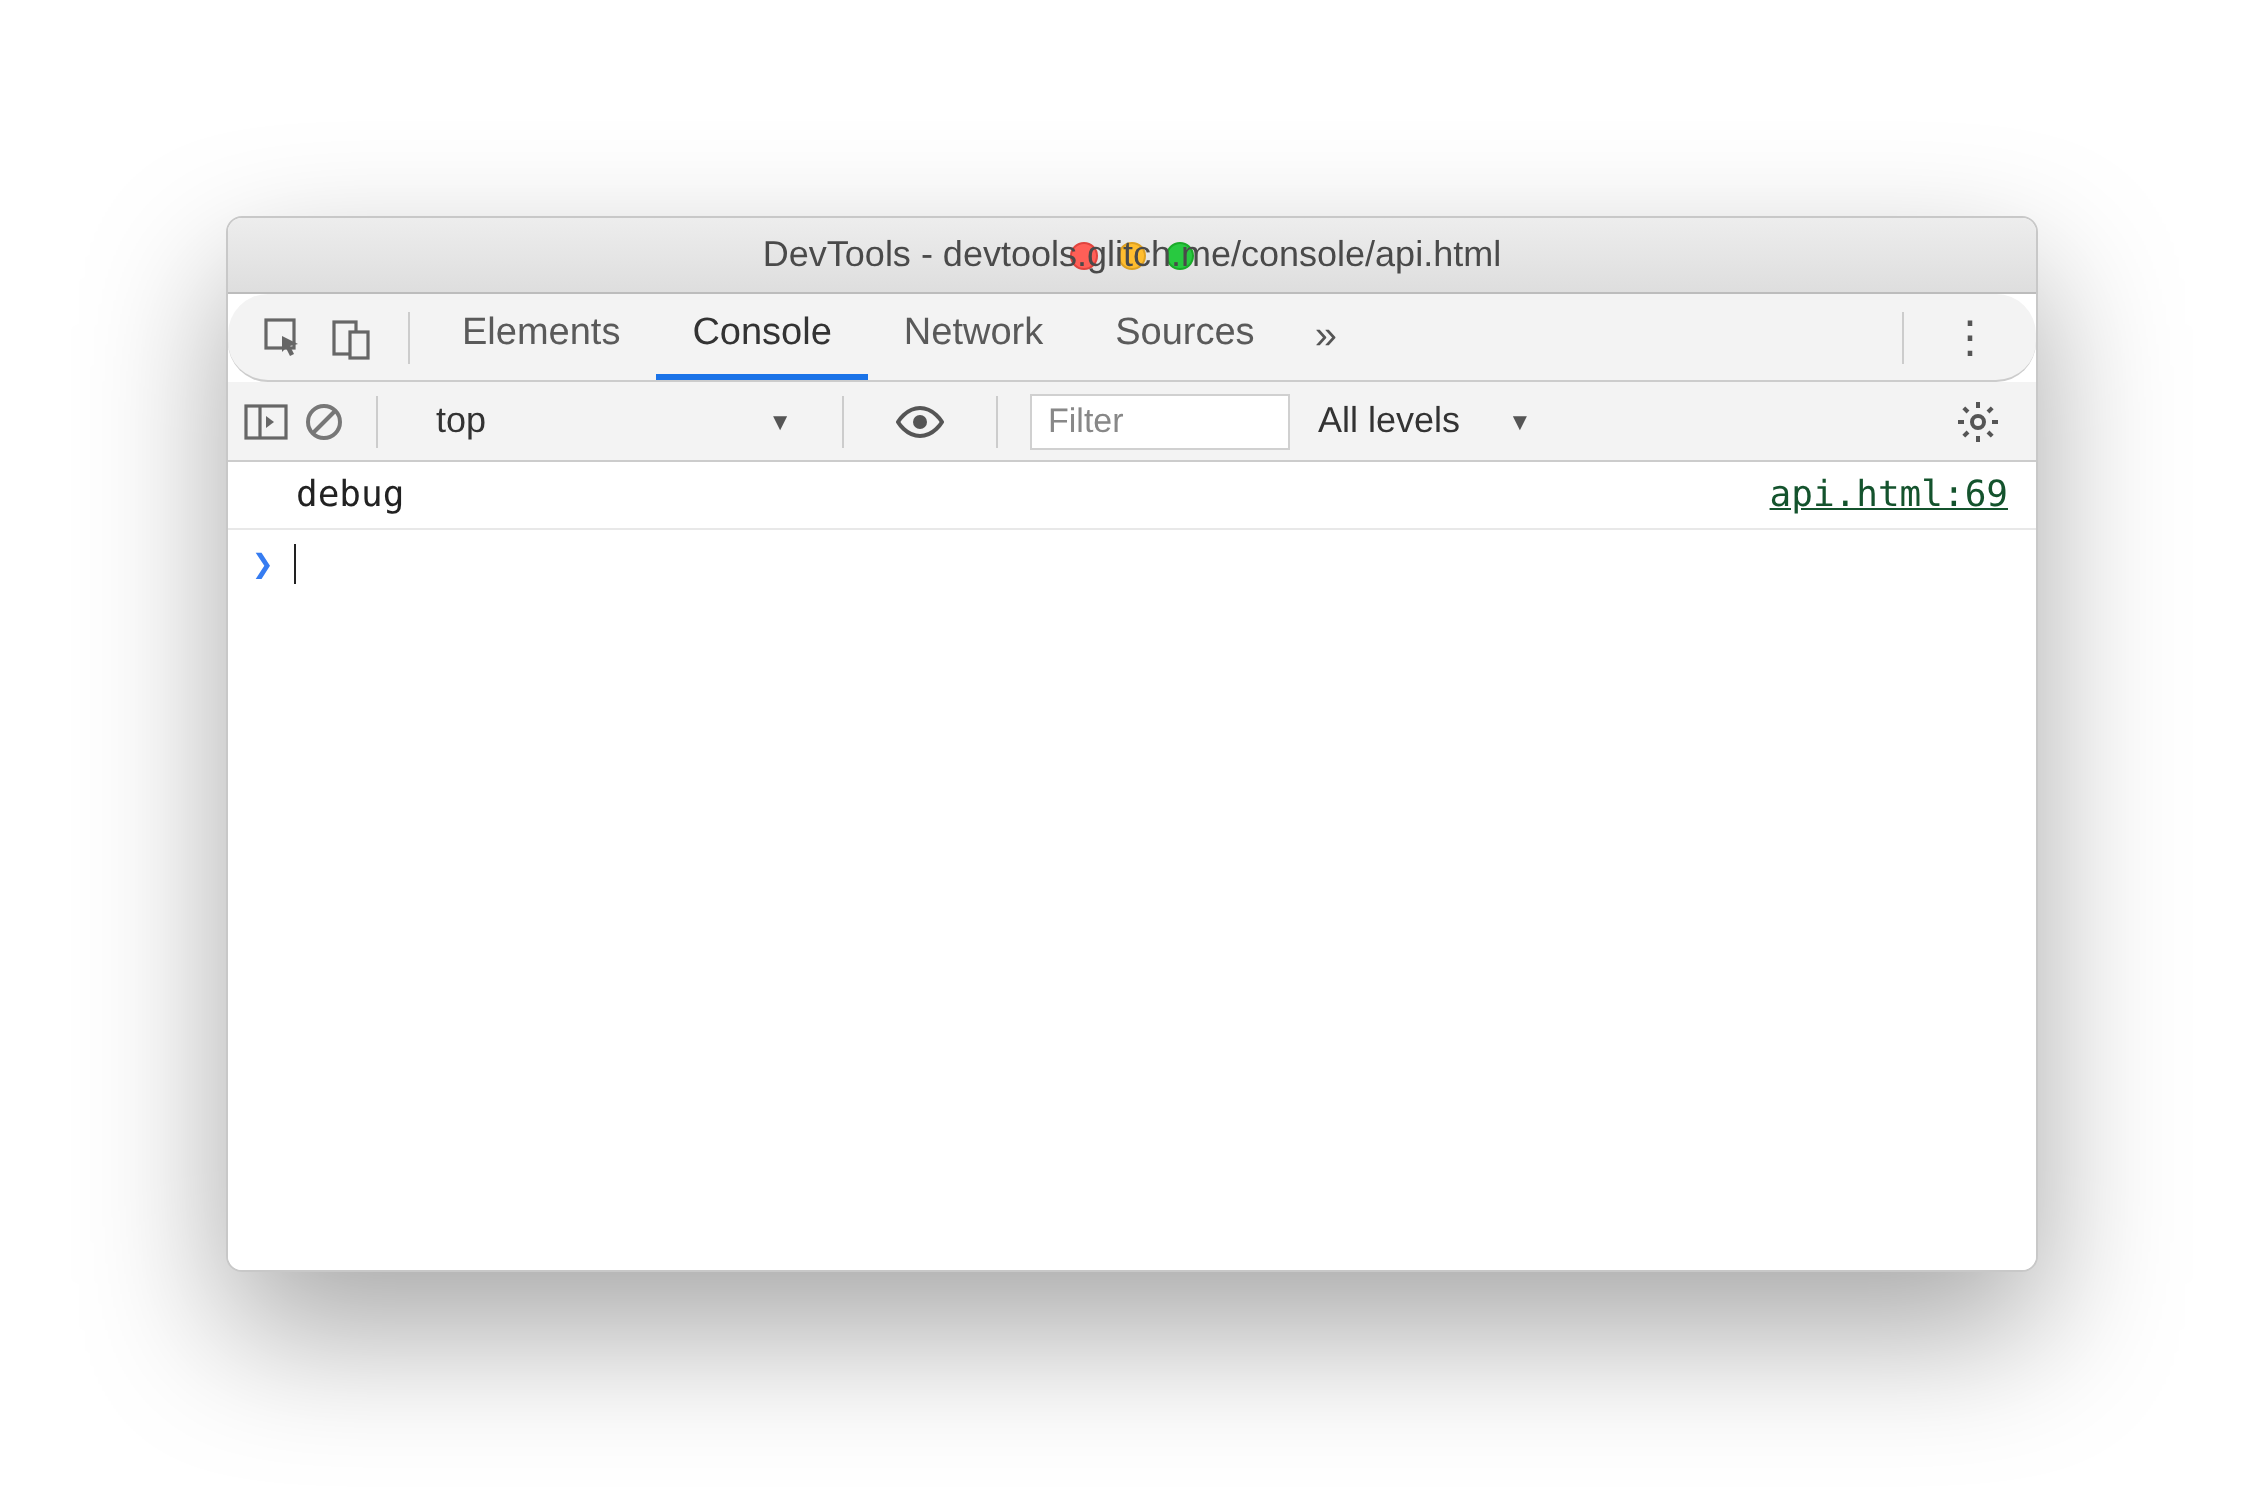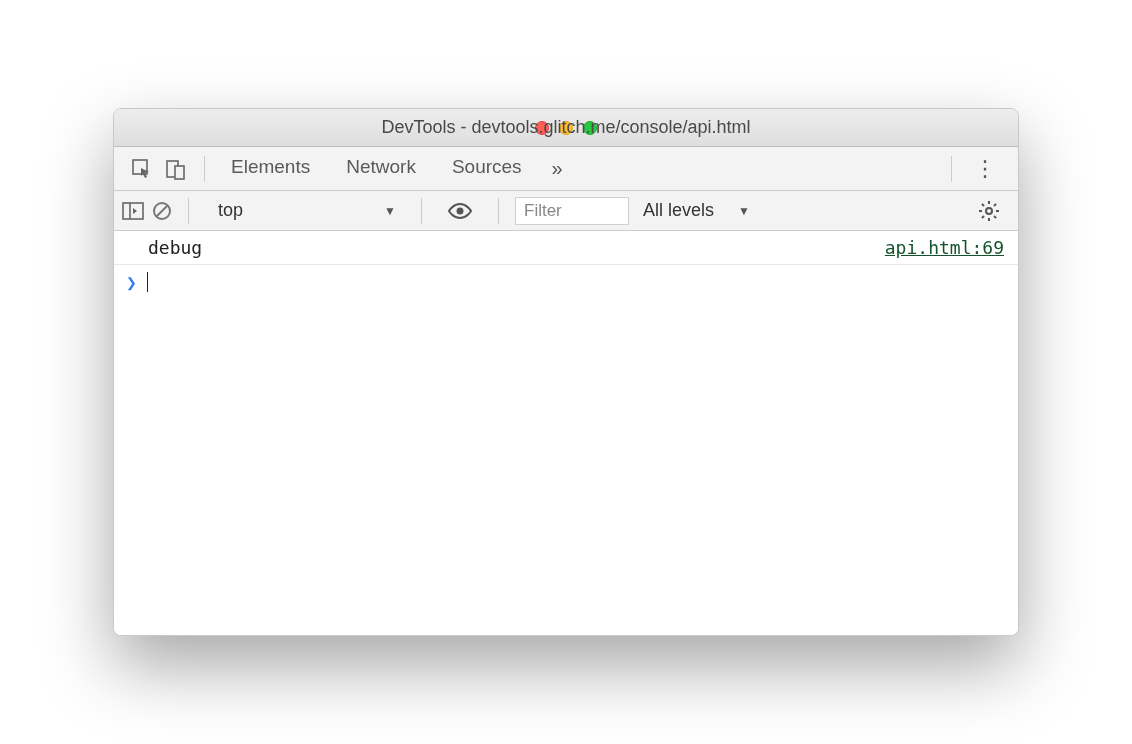--- a/index.html
+++ b/index.html
@@ -33,21 +33,21 @@
     .dot.green { background:#28c940; border:1px solid #1aab29; }
     .title {
       position:absolute; left:0; right:0; text-align:center;
       font-size:18px; color:#4a4a4a; font-weight:400;
       pointer-events:none;
     }
     .toolbar {
       height: 44px;
       background:#f3f3f3;
       border-bottom:1px solid #ccc;
-      display:flex; align-items:center; padding:0 8px;
+      display:flex; align-items:center; padding:0 8px;border-radius:20px;
     }
     .tb-icons { display:flex; align-items:center; gap:14px; padding:0 10px; }
     .vdiv { width:1px; height:26px; background:#ccc; margin:0 8px; }
     .tabs { display:flex; align-items:stretch; height:100%; }
     .tab {
       padding:0 18px; display:flex; align-items:center;
       font-size:19px; color:#5a5a5a; cursor:pointer;
       border-bottom:3px solid transparent;
     }
     .tab.active { color:#333; border-bottom:3px solid #1a73e8; }
@@ -60,21 +60,21 @@
     }
     .ctx-select {
       display:flex; align-items:center; gap:14px;
       border:1px solid transparent; padding:0 8px 0 12px; height:30px;
       font-size:18px; color:#333; min-width:200px; justify-content:space-between;
       cursor:pointer;
     }
     .tri { color:#555; font-size:12px; }
     .eye { padding:0 10px; cursor:pointer; }
     .filter-input {
-      border:1px solid #d0d0d0; background:#fff; height:28px; width:114px;
+      border:1px solid #d0d0d0; background:#fff; height:28px; width:130px;
       font-size:17px; padding:0 8px; color:#333;
     }
     .filter-input::placeholder { color:#888; }
     .levels { font-size:18px; color:#333; display:flex; align-items:center; gap:24px; cursor:pointer; padding:0 6px; }
     .gear { margin-left:auto; padding:0 10px; cursor:pointer; }
     .console-body { flex:1; background:#fff; font-family: Menlo, Consolas, monospace; font-size:18px; }
     .msg-row {
       display:flex; align-items:center; height:34px;
       border-bottom:1px solid #e8e8e8; padding:0 14px 0 34px;
     }
@@ -110,20 +110,21 @@
       <span>
         <svg width="20" height="22" viewBox="0 0 20 22">
             <rect x="1" y="3" width="11" height="16" fill="none" stroke="#666" stroke-width="1.6"></rect>
             <rect x="9" y="8" width="9" height="13" fill="#f3f3f3" stroke="#666" stroke-width="1.6"></rect>
           </svg>
       </span>
     </div>
     <div class="vdiv"></div>
     <div class="tabs">
       <div class="tab">Elements</div>
+      <div class="tab active">Console</div>
       <div class="tab">Network</div>
       <div class="tab">Sources</div>
     </div>
     <div class="more-tabs">»</div>
     <div class="spacer"></div>
     <div class="vdiv"></div>
     <div class="kebab">⋮</div>
   </div>
 
   <div class="subbar">

